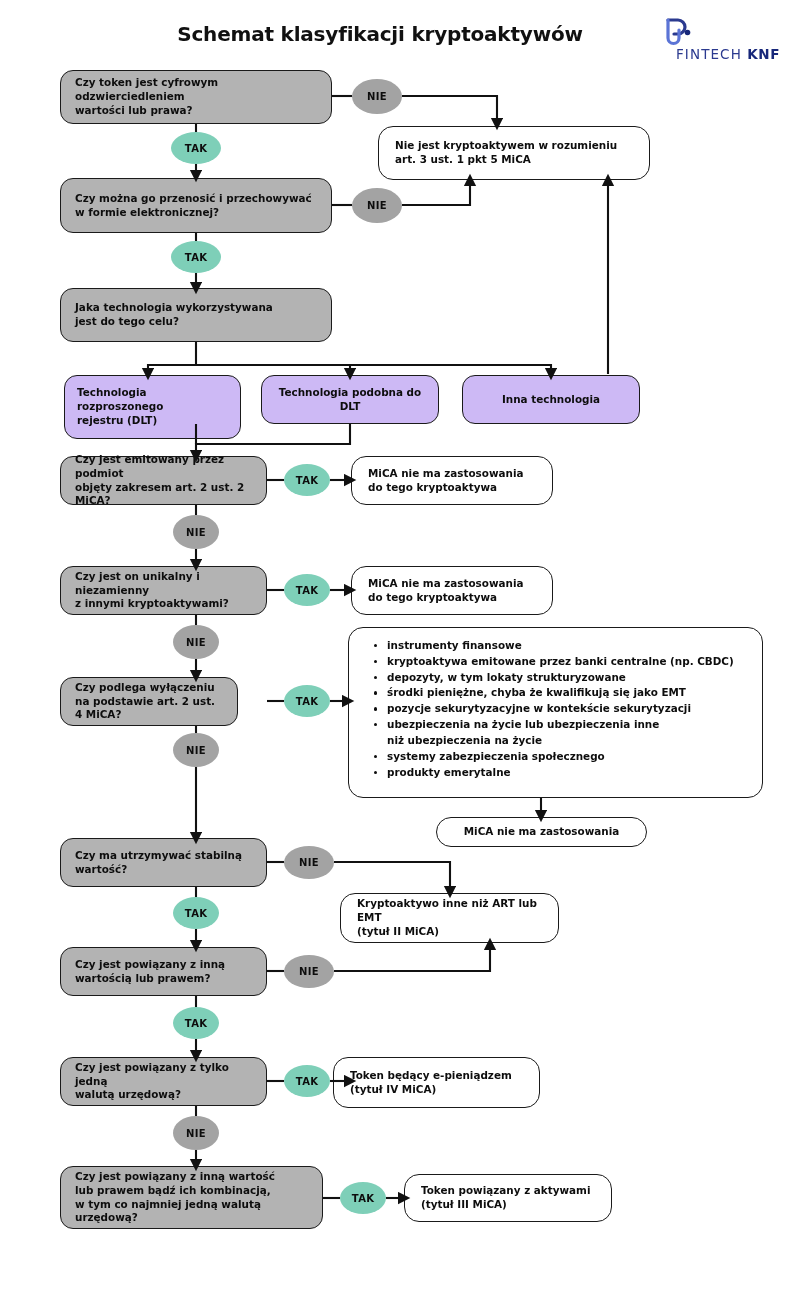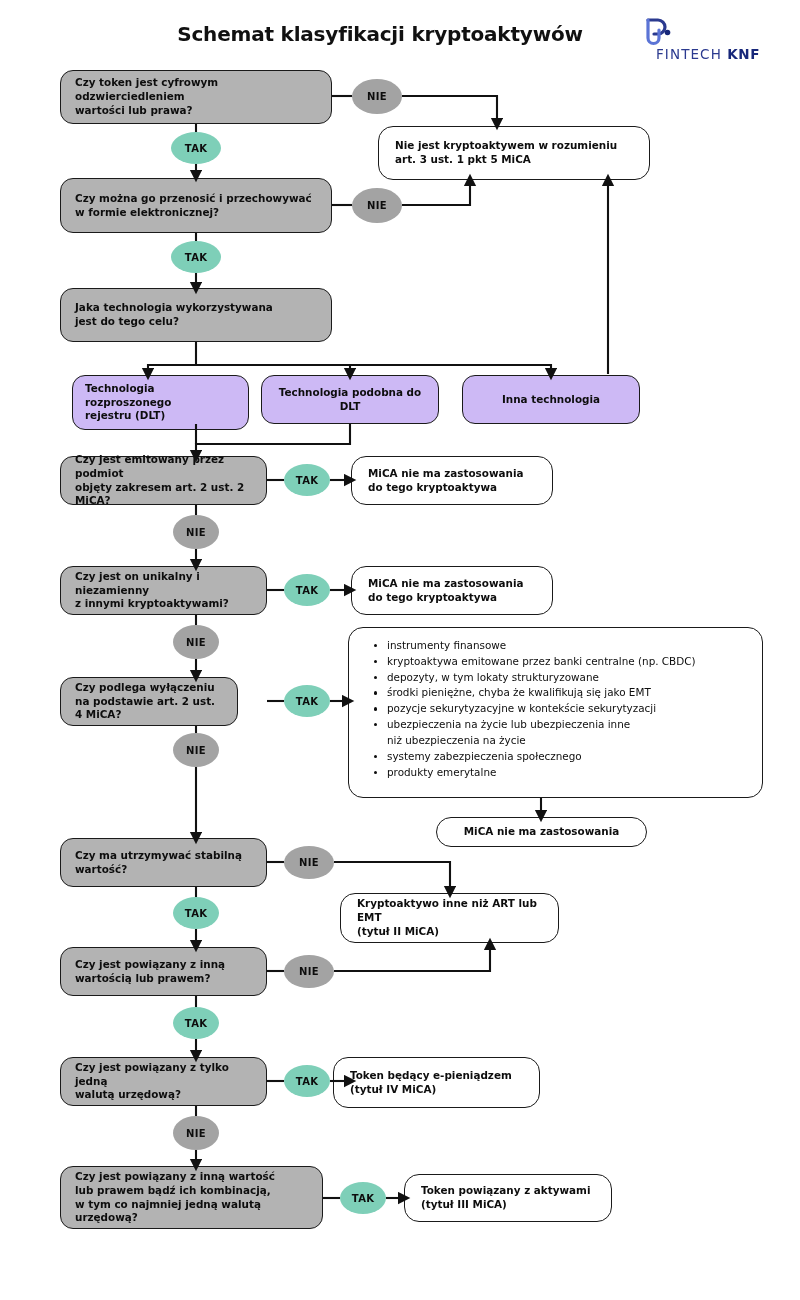--- a/index.html
+++ b/index.html
@@ -30,21 +30,21 @@
     width: 460px;
     text-align: center;
     font-size: 20px;
     font-weight: bold;
     color: #111111;
     letter-spacing: -0.2px;
   }
 
   #logo {
     position: absolute;
-    left: 636px;
+    left: 656px;
     top: 14px;
     width: 140px;
     height: 50px;
   }
   #logo-mark {
     position: absolute;
     left: 6px;
     top: 0px;
     width: 40px;
     height: 36px;
@@ -110,21 +110,21 @@
 
   
   .bullets {
     position: absolute;
     box-sizing: border-box;
     background: #ffffff;
     border: 1.6px solid #1a1a1a;
     border-radius: 15px;
     padding: 10px 14px 10px 14px;
     font-size: 10.4px;
-    font-weight: normal;
+    font-weight: bold;
     color: #0d0d0d;
   }
   .bullets ul {
     margin: 0;
     padding-left: 24px;
     list-style: none;
   }
   .bullets li {
     position: relative;
     line-height: 1.52;
@@ -270,21 +270,21 @@
   <div class="node q" style="left:60px; top:288px; width:272px; height:54px;">
     <span class="txt" style="white-space: pre-line;">Jaka technologia wykorzystywana
 jest do tego celu?</span>
   </div>
 
   <div class="node q" style="left:60px; top:178px; width:272px; height:55px;">
     <span class="txt" style="white-space: pre-line;">Czy można go przenosić i przechowywać
 w formie elektronicznej?</span>
   </div>
 
-  <div class="node tech left-align" style="left:72px; top:375px; width:177px; height:55px;">
+  <div class="node tech left-align" style="left:64px; top:375px; width:177px; height:64px;">
     <span class="txt" style="white-space: pre-line;">Technologia rozproszonego
 rejestru (DLT)</span>
   </div>
 
   <div class="node tech" style="left:261px; top:375px; width:178px; height:49px;">
     <span class="txt" style="white-space: pre-line;">Technologia podobna do DLT</span>
   </div>
 
   <div class="node tech" style="left:462px; top:375px; width:178px; height:49px;">
     <span class="txt" style="white-space: pre-line;">Inna technologia</span>

